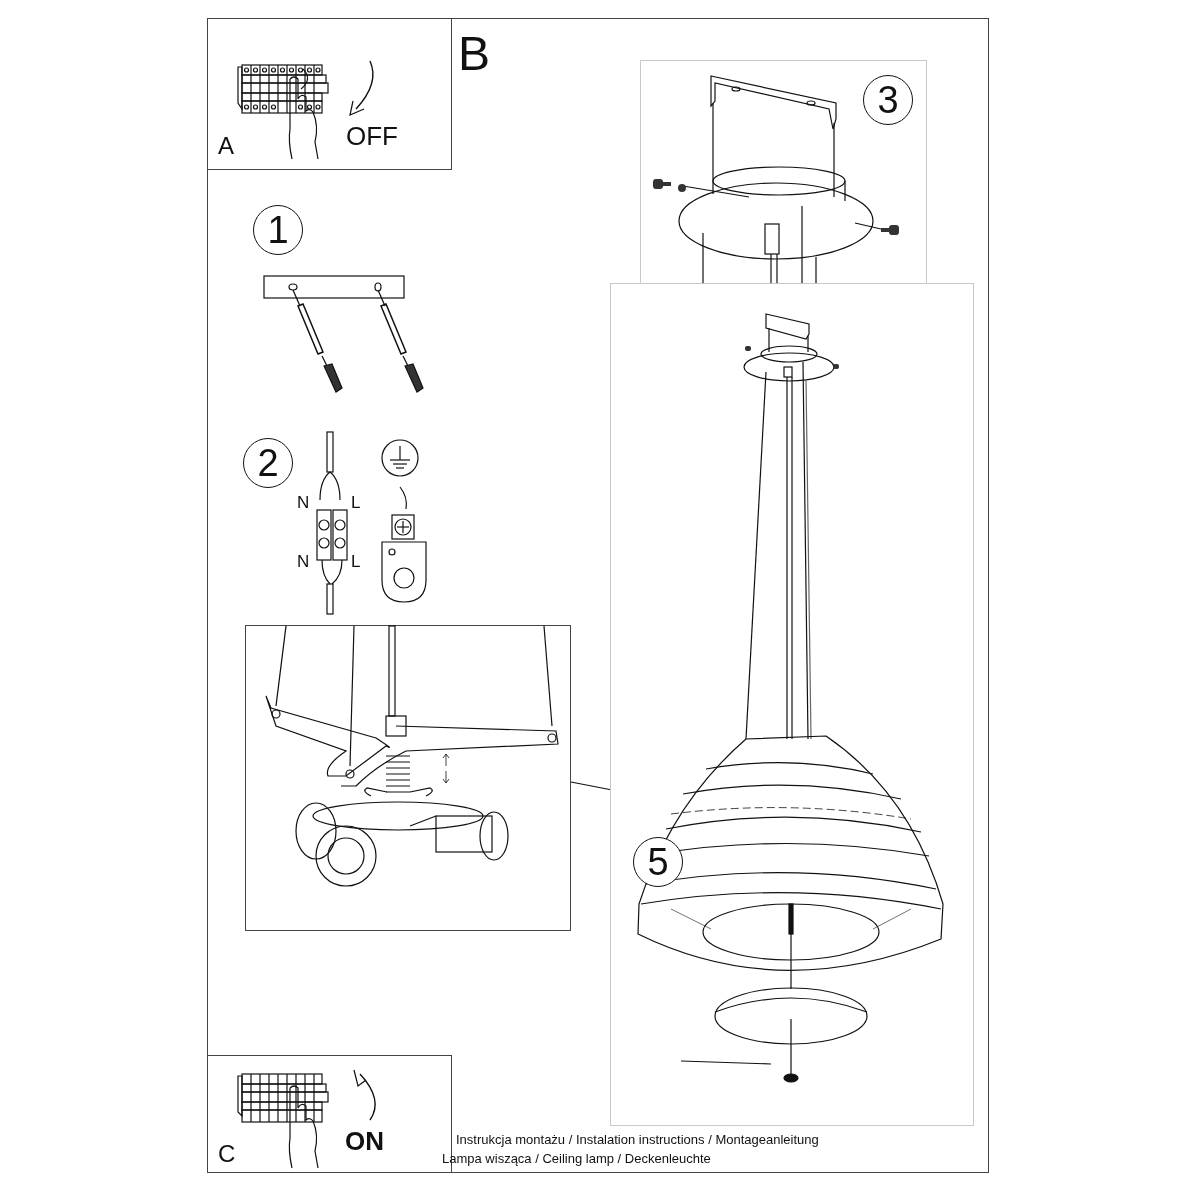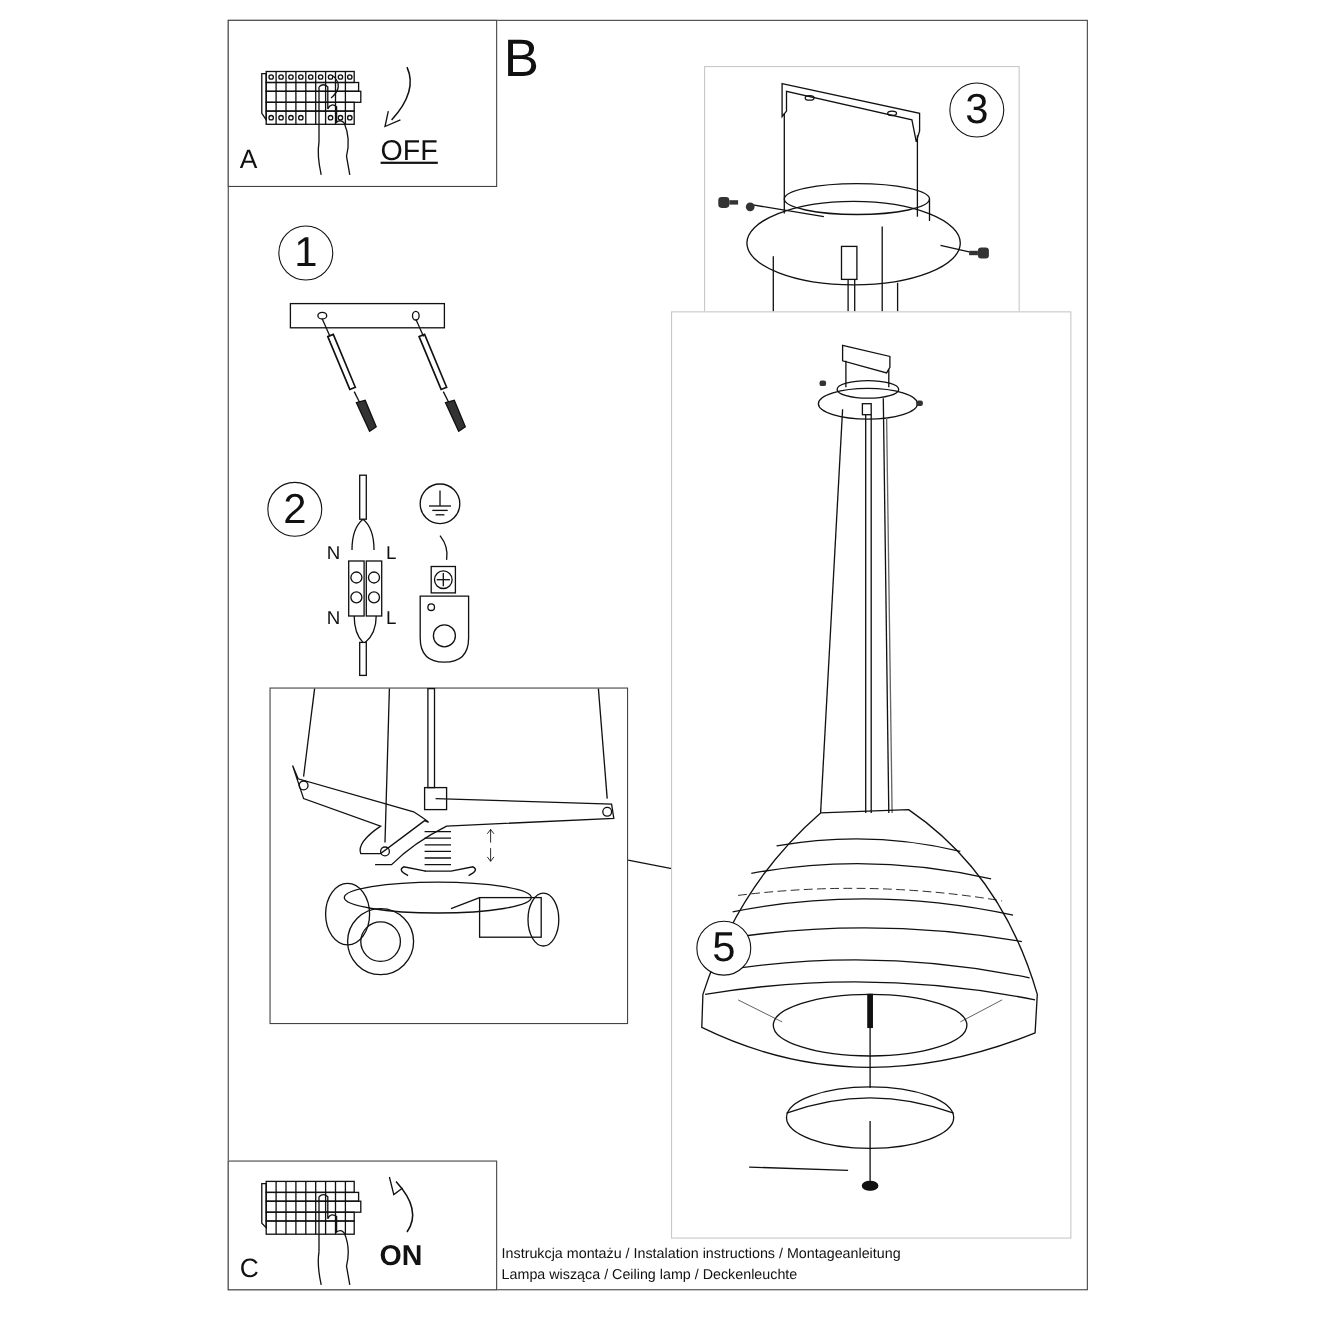--- a/index.html
+++ b/index.html
@@ -58,21 +58,21 @@
           <circle cx="92.5" cy="88" r="2"></circle>
           <circle cx="101.5" cy="88" r="2"></circle>
           <circle cx="110" cy="88" r="2"></circle>
       </g>
       <path d="M82 60 L82 110 M82 60 q4 -4 8 0 L90 80 q3 -6 8 -2 L98 92 q4 -3 7 1 q6 14 2 30 L110 140 M82 110 q-2 12 2 30"></path>
       <path d="M93 70 q12 -10 2 -20"></path>
       <path d="M162 42 q10 22 -14 48" stroke-width="1.4"></path>
       <path d="M145 82 L142 96 L156 90"></path>
     </g>
   </svg>
-  <span class="state-label" style="left:138px;top:104px;text-decoration:underline;">OFF</span>
+  <span class="state-label" style="left:138px;top:104px;">OFF</span>
 </div>
 
 <span class="big-label" style="left:458px;top:30px;">B</span>
 
 <div class="circle-num" style="left:253px;top:205px;width:50px;height:50px;">1</div>
 <svg style="left:260px;top:268px;" width="150" height="140">
   <g fill="none" stroke="#111" stroke-width="1.2">
     <rect x="4" y="8" width="140" height="22"></rect>
     <ellipse cx="33" cy="19" rx="4" ry="3"></ellipse>
     <ellipse cx="118" cy="19" rx="3" ry="4"></ellipse>
@@ -250,13 +250,13 @@
       </g>
       <path d="M82 32 L82 82 M82 32 q4 -4 8 0 L90 52 q3 -6 8 -2 L98 64 q4 -3 7 1 q6 14 2 30 L110 112 M82 82 q-2 12 2 30"></path>
       <path d="M162 64 q14 -20 -10 -46" stroke-width="1.4"></path>
       <path d="M146 14 L150 30 L158 24"></path>
     </g>
   </svg>
   <span class="state-label" style="left:137px;top:72px;font-weight:bold;">ON</span>
 </div>
 
 <span class="footer-text" style="left:456px;top:1131px;">Instrukcja montażu / Instalation instructions / Montageanleitung</span>
-<span class="footer-text" style="left:456px;top:1150px;">Lampa wisząca / Ceiling lamp / Deckenleuchte</span>
+<span class="footer-text" style="left:442px;top:1150px;">Lampa wisząca / Ceiling lamp / Deckenleuchte</span>
 
 </body></html>

